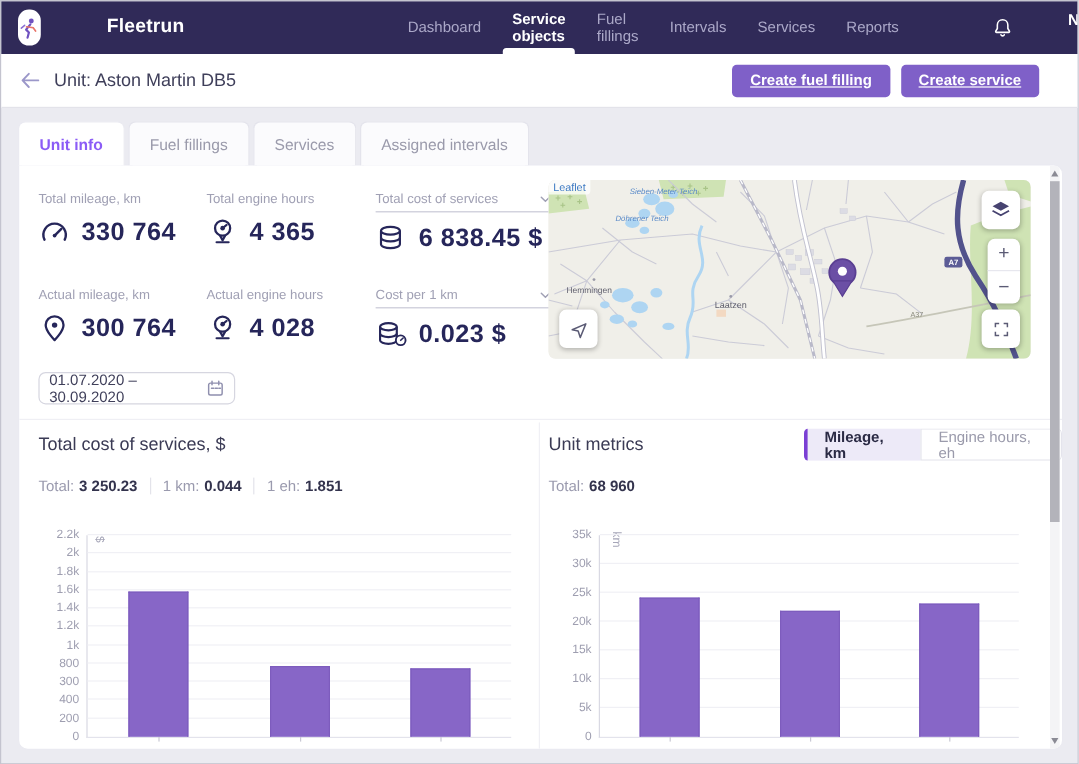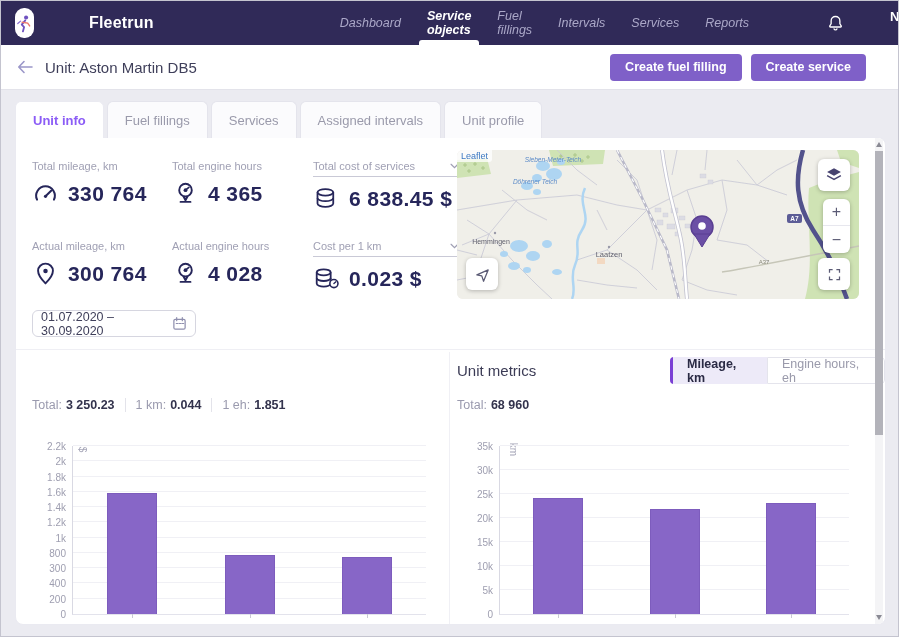--- a/index.html
+++ b/index.html
@@ -3,36 +3,36 @@
 <meta charset="utf-8">
 <style>
   * { box-sizing: border-box; margin: 0; padding: 0; }
   body { font-family: "Liberation Sans", sans-serif; background:#fff; }
   .window { position:relative; width:899px; height:637px; background:#ebebf1; overflow:hidden; border:1px solid #c4c4cf; }
 
   
   .nav { position:absolute; top:0; left:0; right:0; height:44px; background:#302a58; display:flex; align-items:center;gap:44px; }
   .logo { width:30px; height:30px; background:#fff; border-radius:9px; margin:0 11px 0 14px; display:flex; align-items:center; justify-content:center; }
   .brand { color:#fff; font-size:16px; font-weight:bold; letter-spacing:.2px; margin-right:70px; }
-  .nav-items { display:flex; height:44px; align-items:center; gap:26px; margin-left:72px;font-style:italic; }
+  .nav-items { display:flex; height:44px; align-items:center; gap:26px; margin-left:72px; }
   .nav-item { position:relative; height:44px; display:flex; align-items:center; color:#aba8c8; font-size:12.5px; cursor:pointer; }
   .nav-item.active { color:#fff; font-weight:bold; }
   .nav-item.active::after { content:""; position:absolute; left:-8px; right:-8px; bottom:0; height:5px; background:#fff; border-radius:3px 3px 0 0; }
   .bell { margin-left:32px; display:flex; align-items:center; }
   .user { margin-left:auto; margin-right:14px; display:flex; align-items:center; gap:8px; cursor:pointer; }
   .user-names { display:flex; flex-direction:column; align-items:flex-end; }
   .user-name { color:#fff; font-size:13px; font-weight:bold; line-height:15px; }
   .user-account { color:#9f9cc0; font-size:11px; line-height:13px; }
 
   
   .subheader { position:absolute; top:44px; left:0; right:0; height:45px; background:#fff; border-bottom:1px solid #e3e3ea; display:flex; align-items:center; }
   .back { margin:0 12px 0 16px; display:flex; cursor:pointer; }
   .page-title { font-size:15px; color:#3f3f5a; }
   .header-buttons { margin-left:auto; margin-right:32px; display:flex; gap:9px; }
-  .btn { background:#7f60c8; color:#fff; border:none; border-radius:4px; height:27px; padding:0 15px; font-size:12.5px; font-weight:bold; font-family:"Liberation Sans",sans-serif; cursor:pointer; }
+  .btn { background:#7f60c8; color:#fff; border:none; border-radius:4px; height:27px; padding:0 15px; font-size:12.5px; font-weight:bold; font-family:"Liberation Sans",sans-serif; cursor:pointer;text-decoration:underline; }
 
   
   .tabs { position:absolute; top:100px; left:14px; display:flex; gap:3px; z-index:3; }
   .tab { height:37px; padding:0 17px; display:flex; align-items:center; font-size:13px; color:#9a9aab; background:#fbfbfd; border:1px solid #e4e4ec; border-bottom:none; border-radius:6px 6px 0 0; cursor:pointer; }
   .tab.active { background:#fff; color:#8b5cf6; font-weight:bold; border-color:#eaeaf1; }
 
   
   .card { position:absolute; left:14px; top:136px; width:871px; height:488px; background:#fff; border:1px solid #eaeaf1; border-radius:0 8px 8px 8px; overflow:hidden; z-index:2; }
 
   .stat { position:absolute; width:144px; }
@@ -142,21 +142,20 @@
       <button class="btn">Create fuel filling</button>
       <button class="btn">Create service</button>
     </div>
   </div>
 
   <div class="tabs">
     <div class="tab active">Unit info</div>
     <div class="tab">Fuel fillings</div>
     <div class="tab">Services</div>
     <div class="tab">Assigned intervals</div>
-    <div class="tab">Unit profile</div>
   </div>
 
   <div class="card">
 
     <div class="stat" style="left:16px; top:22px;">
       <div class="stat-label">Total mileage, km</div>
       <div class="stat-value">
         <svg width="27" height="27" viewBox="0 0 24 24">
           <path d="M4.5 17.5 a8.3 8.3 0 1 1 15 0" fill="none" stroke="#26265a" stroke-width="1.8" stroke-linecap="round"></path>
           <path d="M12 14.5 L17 9.5" stroke="#26265a" stroke-width="1.8" stroke-linecap="round"></path>
@@ -355,20 +354,21 @@
       <div class="map-ctl ctl-fullscreen">
         <svg width="15" height="15" viewBox="0 0 24 24">
           <path d="M4 9 V4 H9 M15 4 H20 V9 M20 15 V20 H15 M9 20 H4 V15" fill="none" stroke="#5b5b75" stroke-width="2"></path>
         </svg>
       </div>
     </div>
 
     <div class="divider-h" style="top:211px;"></div>
     <div class="divider-v" style="left:433px; top:214px; bottom:0;"></div>
 
+    <div class="section-title" style="left:16px; top:224px;">Total cost of services, $</div>
     <div class="summary" style="left:16px; top:260px;">
       <div class="sum-item">
         <span class="sum-label">Total:</span>
         <span class="sum-value">3 250.23</span>
       </div>
       <div class="sum-item">
         <span class="sum-label">1 km:</span>
         <span class="sum-value">0.044</span>
       </div>
       <div class="sum-item">

